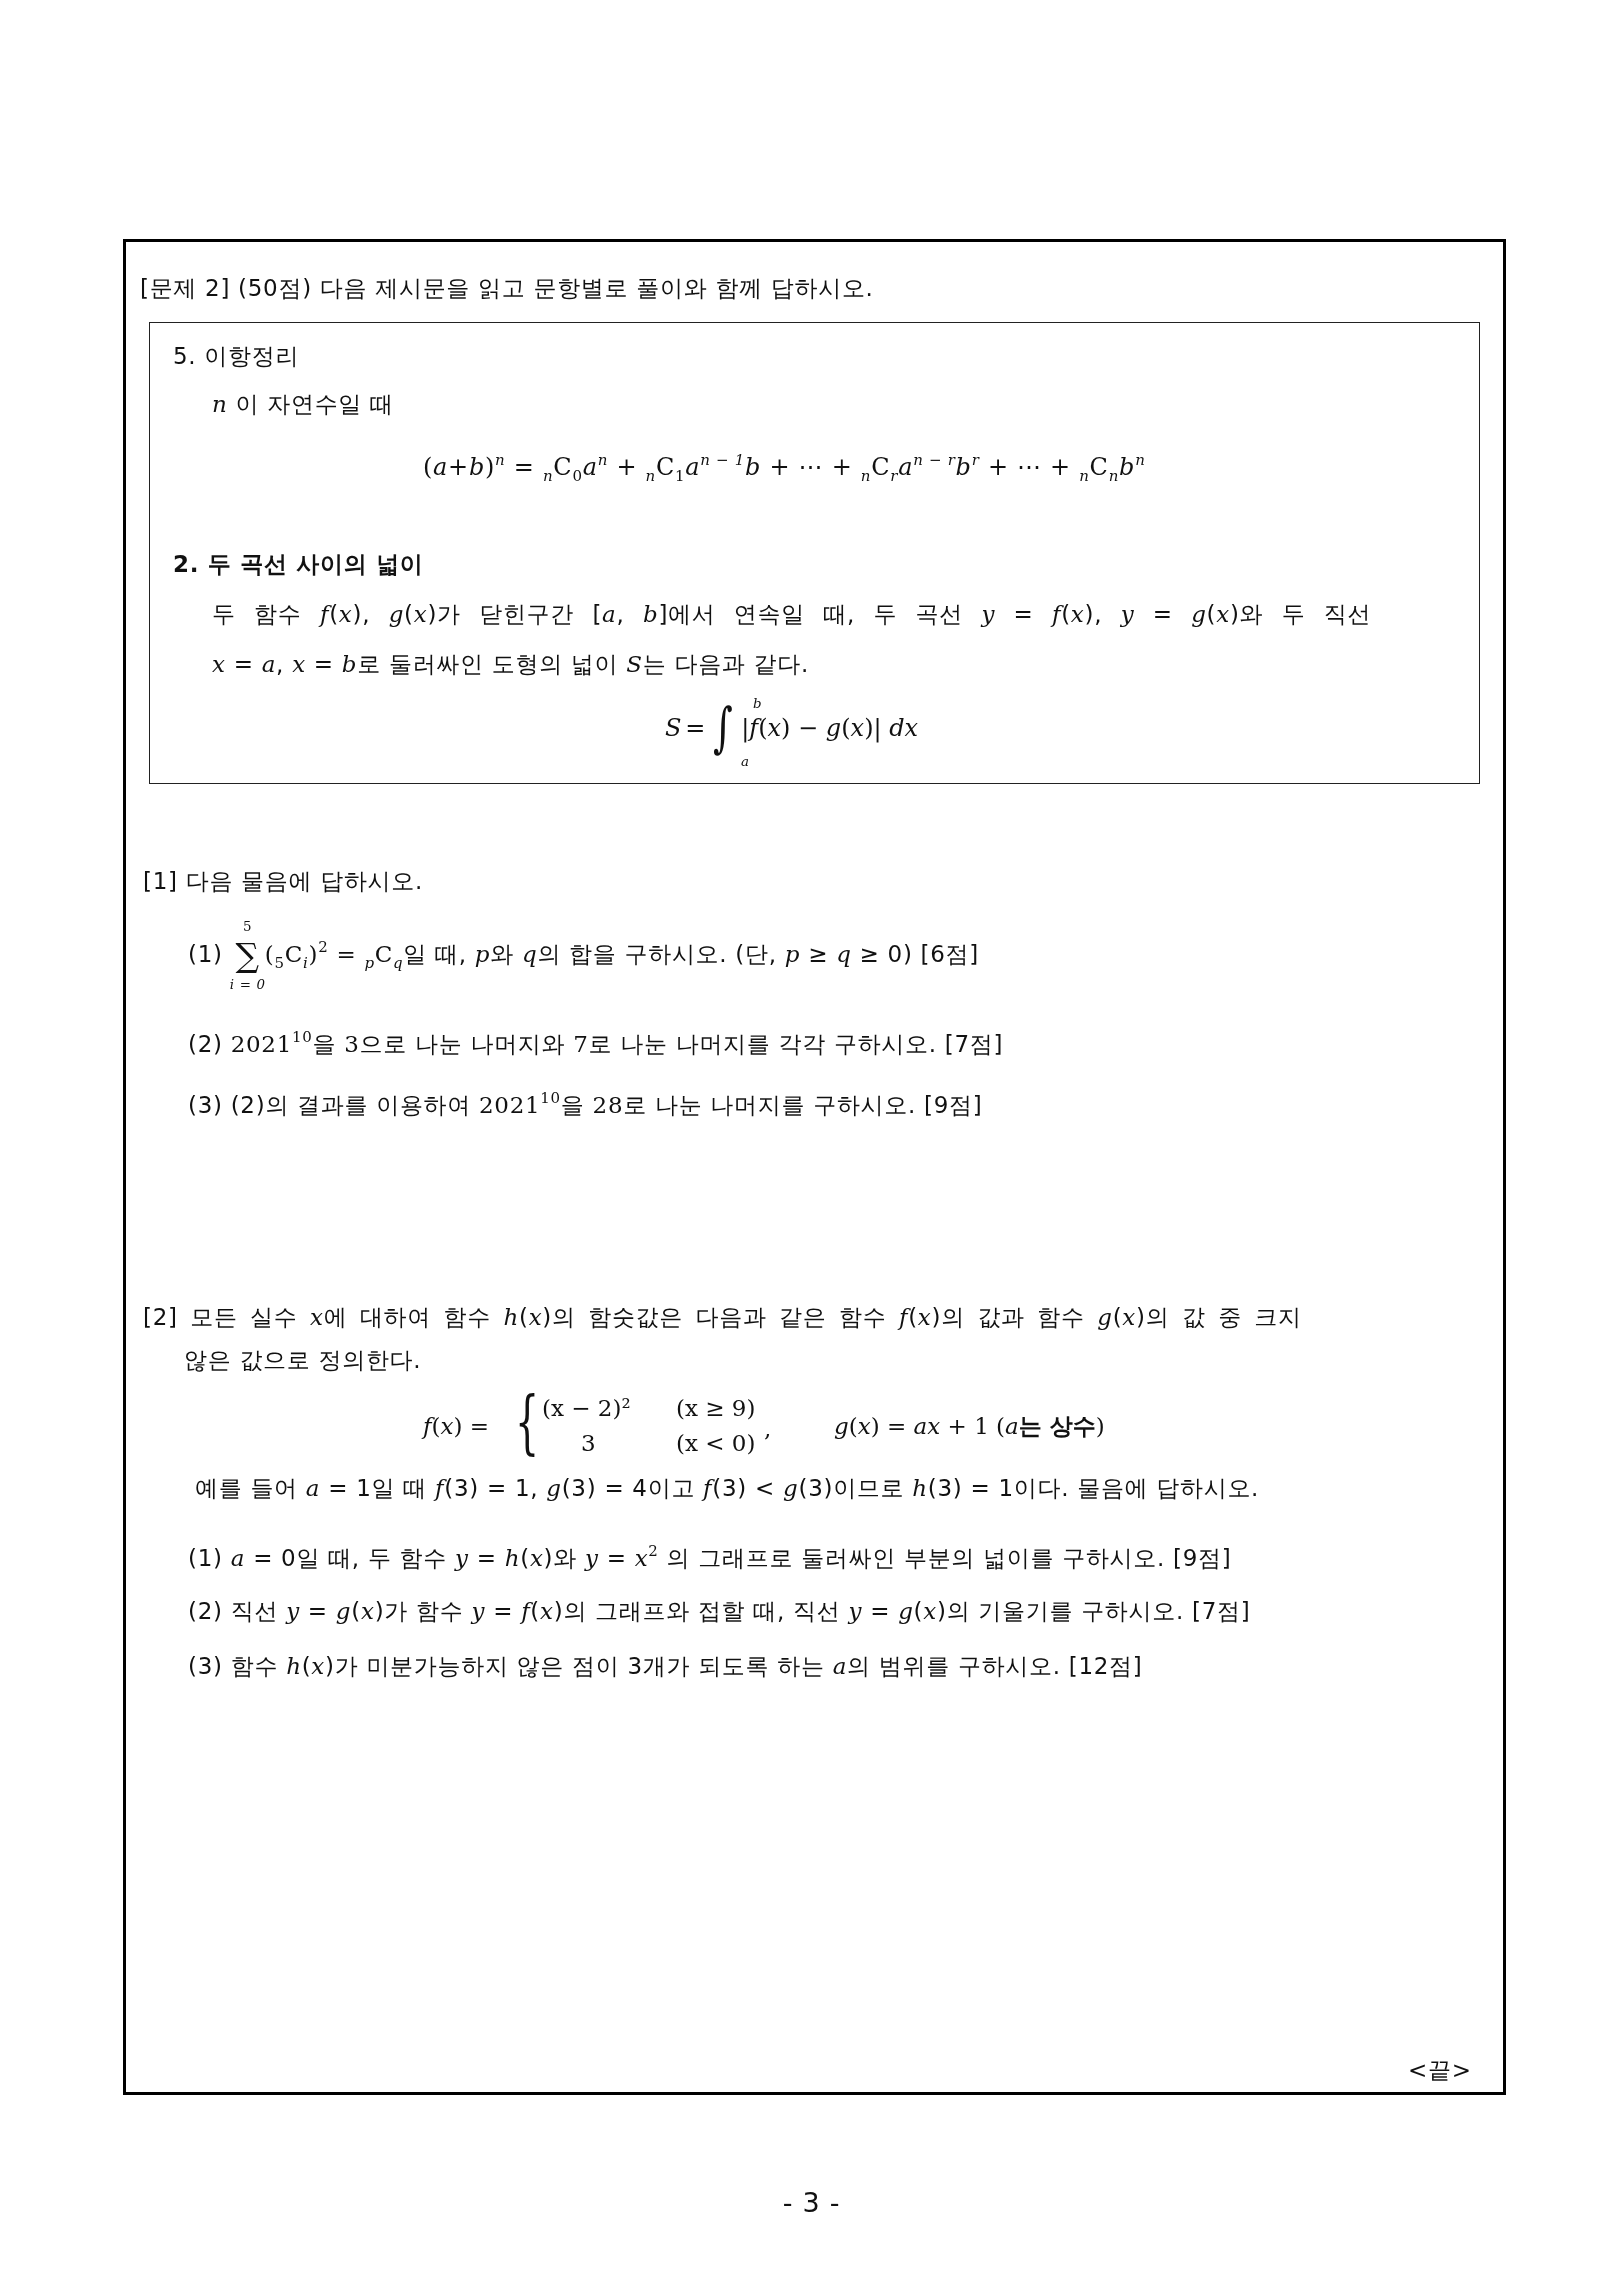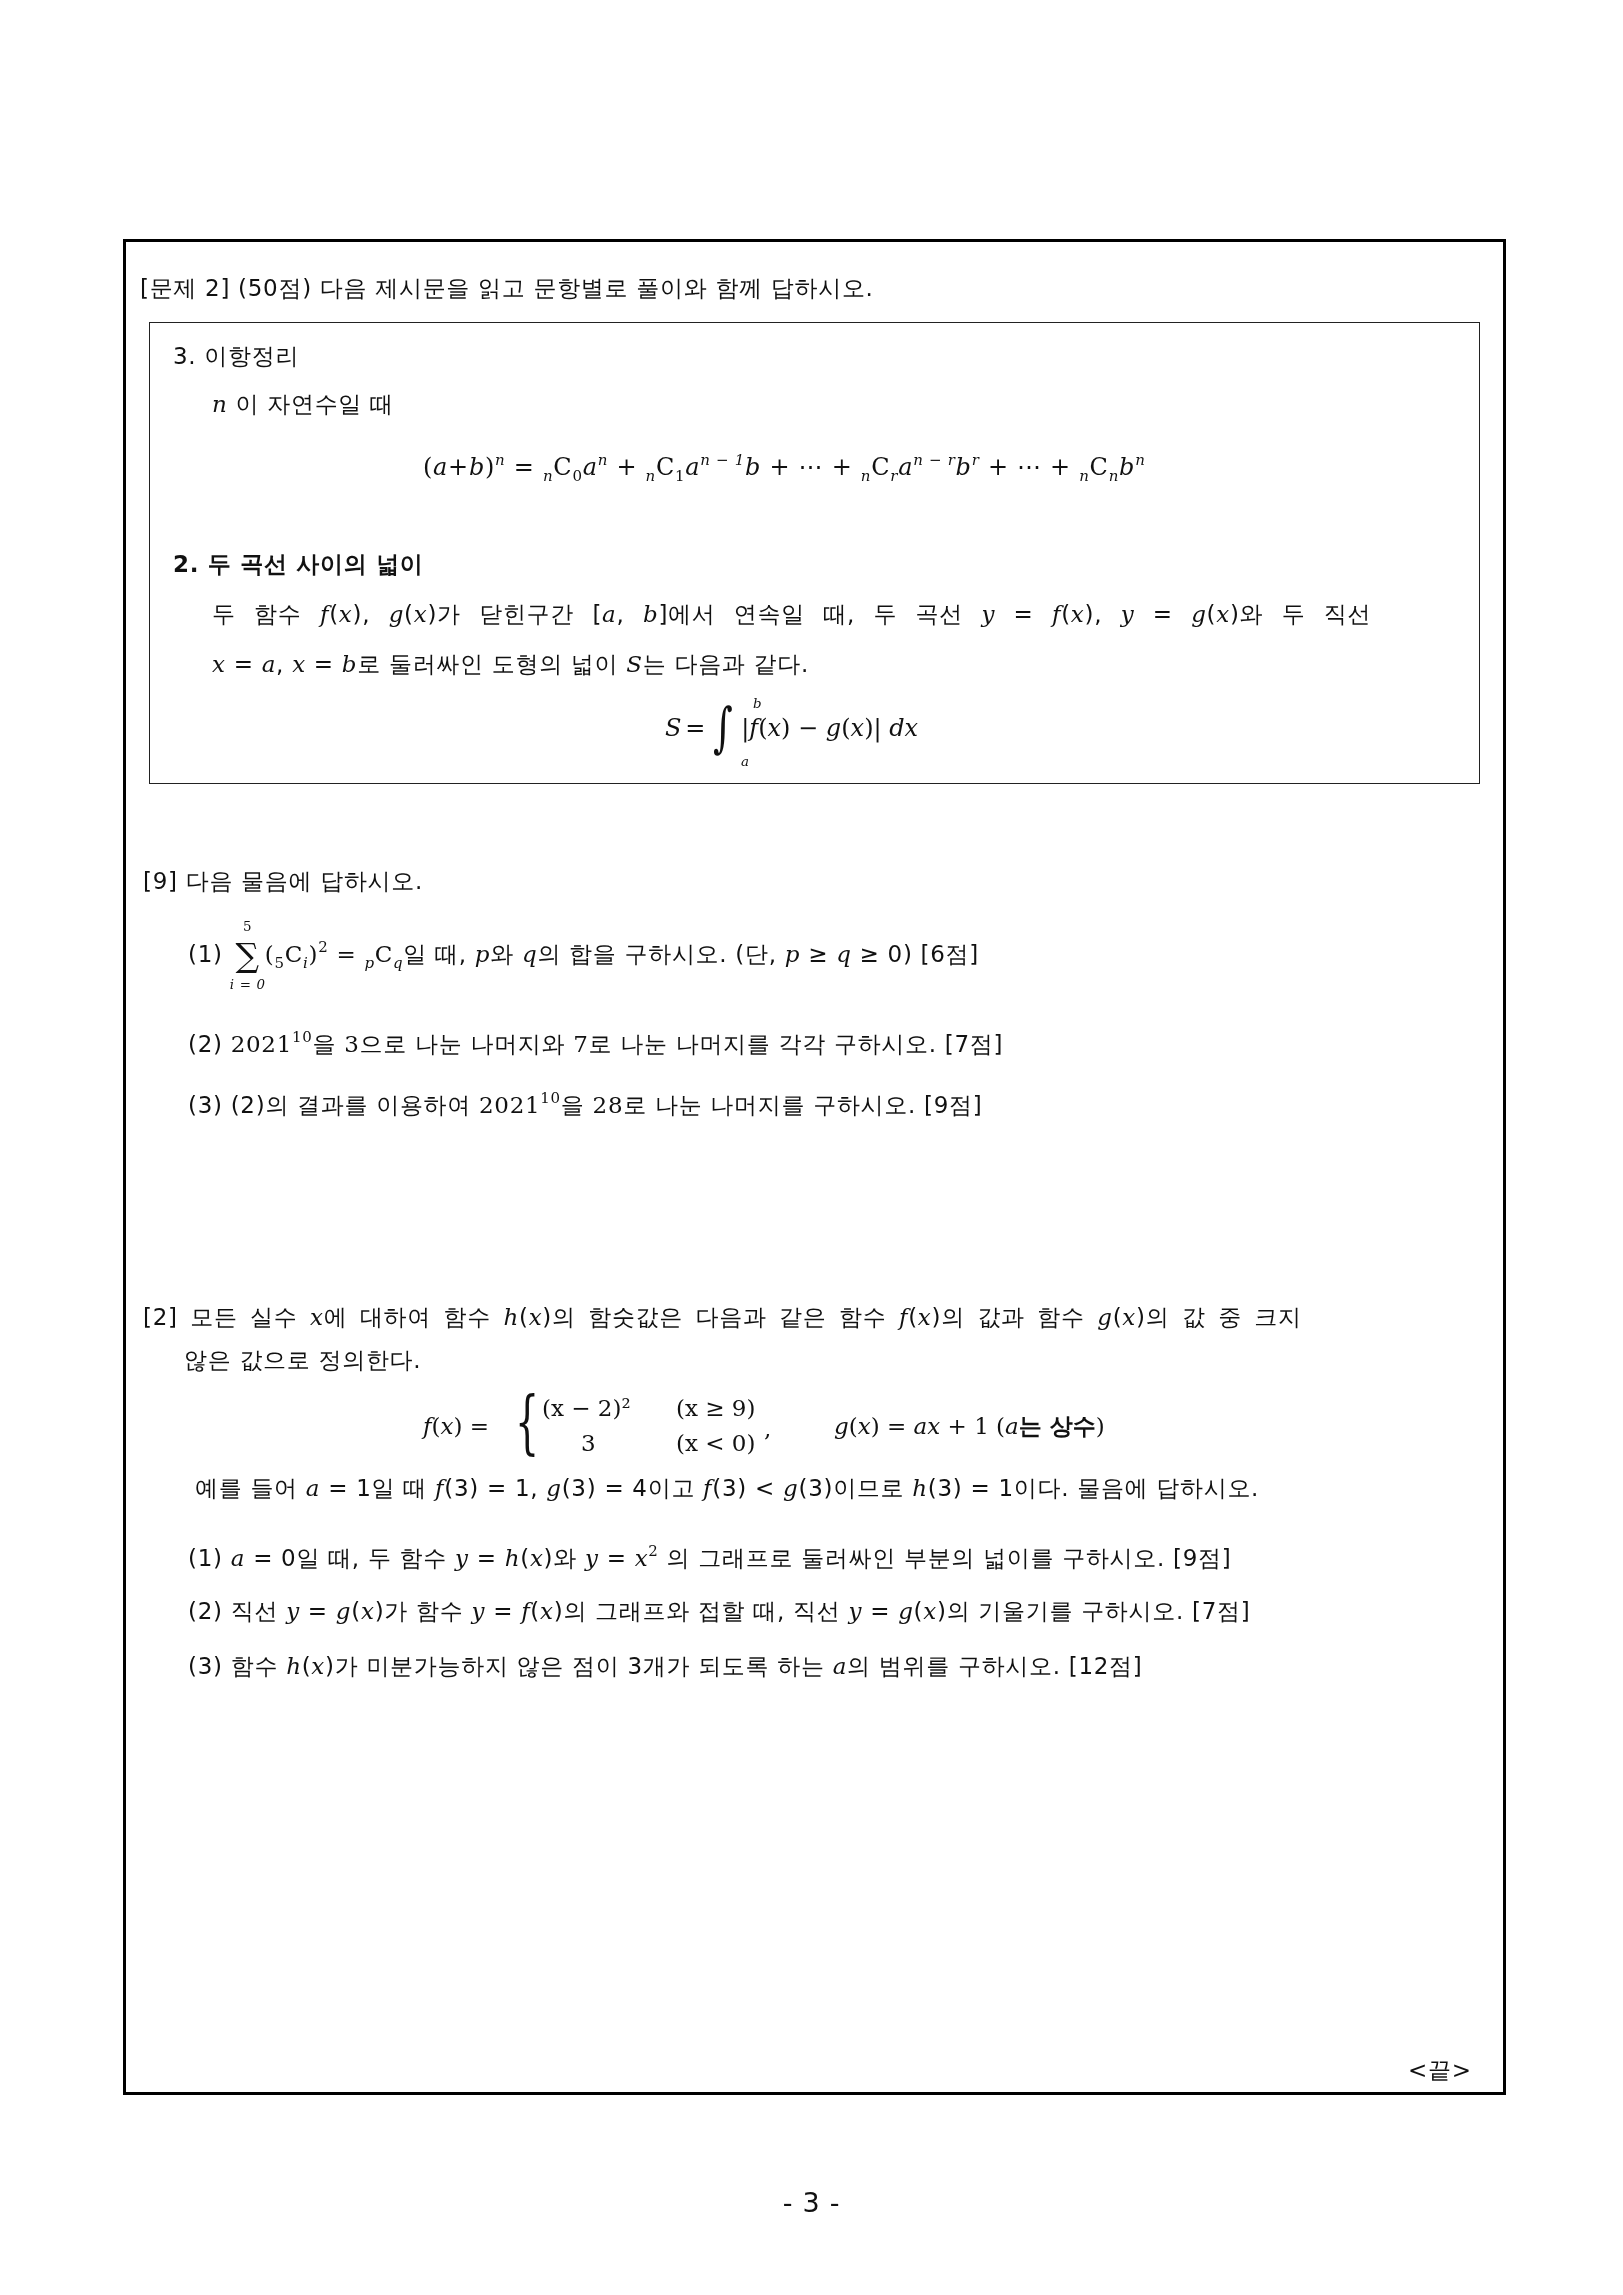--- a/index.html
+++ b/index.html
@@ -28,21 +28,21 @@
 </style>
 </head>
 <body>
 
 <div class="frame"></div>
 
 <div class="line" style="left:140px; top:273px;">[문제 2] (50점) 다음 제시문을 읽고 문항별로 풀이와 함께 답하시오.</div>
 
 <div class="inner-box"></div>
 
-<div class="line" style="left:173px; top:341px;">3. 이항정리</div>
+<div class="line" style="left:173px; top:341px;">5. 이항정리</div>
 <div class="line" style="left:212px; top:389px;">
   <span class="m">n</span>
   <span>이 자연수일 때</span>
 </div>
 <div class="line eq" style="left:423px; top:445px;" title="">
   <span class="r">(</span><span class="m">a</span><span class="r">+</span><span class="m">b</span><span class="r">)</span><span class="m sup">n</span>
   <span class="r">=</span>
   <span class="m sub">n</span><span class="r">C</span><span class="r sub">0</span><span class="m">a</span><span class="m sup">n</span>
   <span class="r">+</span>
   <span class="m sub">n</span><span class="r">C</span><span class="r sub">1</span><span class="m">a</span><span class="m sup">n − 1</span><span class="m">b</span>
@@ -61,21 +61,21 @@
 </div>
 <div class="integral" style="left:665px; top:696px;">
   <span class="m" style="font-size:24px; position:relative; top:-10.4px;">S</span>
   <span class="r" style="font-size:24px; position:relative; top:-10.4px;">=</span>
   <span class="int-sign">∫</span>
   <span class="m" style="position:absolute; left:88px; top:0px; font-size:13.4px;">b</span>
   <span class="m" style="position:absolute; left:76px; top:58px; font-size:13.4px;">a</span>
   <span class="r" style="font-size:24px; position:relative; top:-10.4px;">|</span><span class="m" style="font-size:24px; position:relative; top:-10.4px;">f</span><span class="r" style="font-size:24px; position:relative; top:-10.4px;">(</span><span class="m" style="font-size:24px; position:relative; top:-10.4px;">x</span><span class="r" style="font-size:24px; position:relative; top:-10.4px;">) − </span><span class="m" style="font-size:24px; position:relative; top:-10.4px;">g</span><span class="r" style="font-size:24px; position:relative; top:-10.4px;">(</span><span class="m" style="font-size:24px; position:relative; top:-10.4px;">x</span><span class="r" style="font-size:24px; position:relative; top:-10.4px;">)| </span><span class="m" style="font-size:24px; position:relative; top:-10.4px;">dx</span>
 </div>
 
-<div class="line" style="left:143px; top:866px;">[9] 다음 물음에 답하시오.</div>
+<div class="line" style="left:143px; top:866px;">[1] 다음 물음에 답하시오.</div>
 
 <div class="line" style="left:188px; top:932px;">
   <span>(1)</span>
   <span class="sum-block">
     <span class="sum-top r">5</span>
     <span class="sum-sign r">∑</span>
     <span class="sum-bot m">i = 0</span>
   </span><span class="r">(</span><span class="r sub">5</span><span class="r">C</span><span class="m sub">i</span><span class="r">)</span><span class="r sup">2</span>
   <span class="r">=</span> <span class="m sub">p</span><span class="r">C</span><span class="m sub">q</span>일 때, <span class="m">p</span>와 <span class="m">q</span>의 합을 구하시오. (단, <span class="m">p</span> ≥ <span class="m">q</span> ≥ 0)
   <span>[6점]</span>

